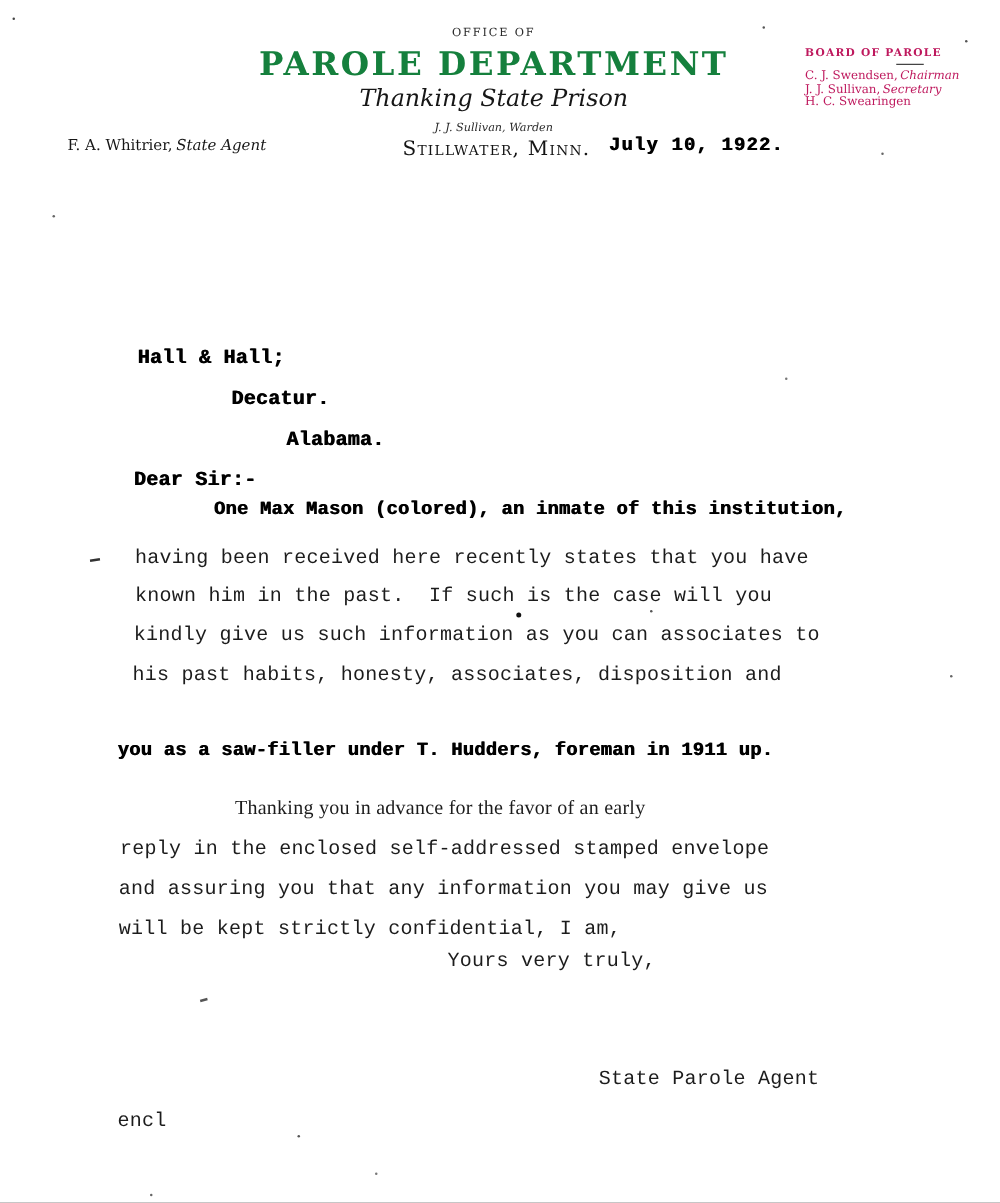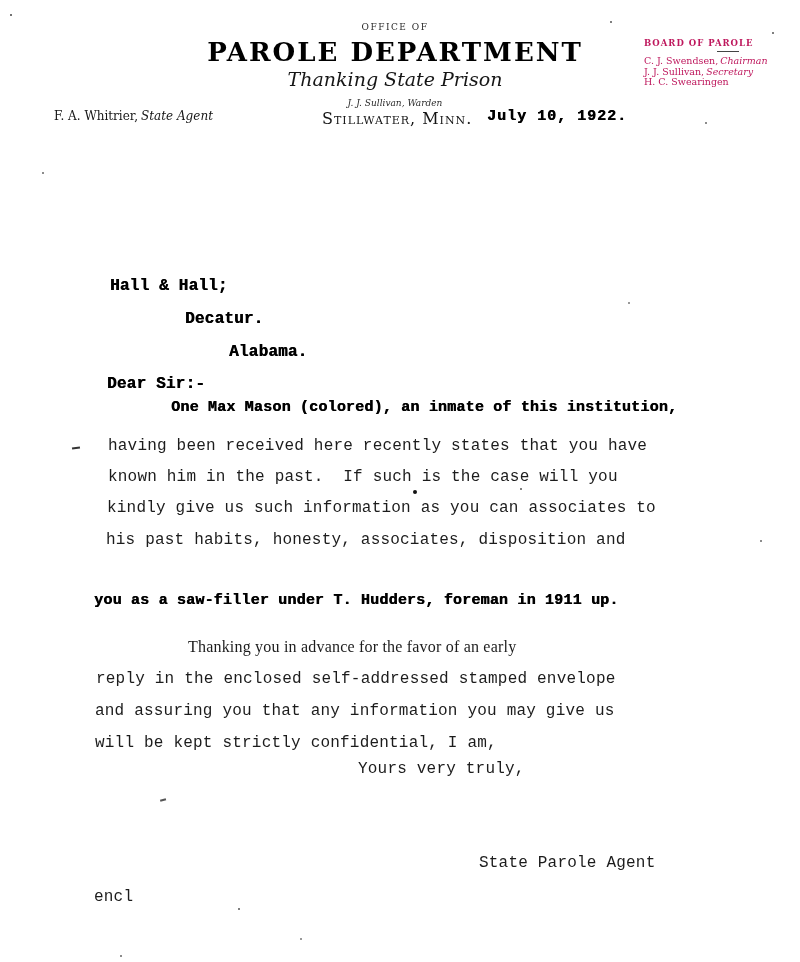--- a/index.html
+++ b/index.html
@@ -3,21 +3,21 @@
 <meta charset="utf-8">
 <style>
   html,body{margin:0;padding:0;background:#9a9a9a;}
   .page{
     position:relative;width:800px;height:962px;background:#ffffff;
     overflow:hidden;font-family:"Liberation Mono",monospace;color:#1c1c1c;
   }
   
   .center-line{position:absolute;left:0;width:790px;text-align:center;}
   .office-of{top:22px;font-family:"DejaVu Serif",serif;font-size:9px;letter-spacing:1.5px;color:#2a2a2a;}
-  .department{top:37px;font-family:"DejaVu Serif",serif;font-size:26px;font-weight:700;letter-spacing:2px;color:#000000;text-align:center;}
+  .department{top:37px;font-family:"DejaVu Serif",serif;font-size:26px;font-weight:700;letter-spacing:2px;color:#15803d;text-align:center;}
   .institution{top:68px;font-family:"DejaVu Serif",serif;font-style:italic;font-size:19px;color:#161616;}
   .warden{top:98px;font-family:"DejaVu Serif",serif;font-size:9px;color:#2a2a2a;font-style:italic;}
   .place{position:absolute;left:322px;top:109px;font-family:"DejaVu Serif",serif;
          font-variant:small-caps;font-size:16px;letter-spacing:1px;color:#141414;}
   .dateline{position:absolute;left:487px;top:108px;font-size:15px;font-weight:700;
             letter-spacing:1px;color:#000;text-shadow:0.5px 0 currentColor;}
   .agent{position:absolute;left:54px;top:109px;font-family:"DejaVu Serif",serif;font-size:12px;color:#161616;}
   .agent .it{font-style:italic;margin-left:3px;}
   .board{position:absolute;left:644px;top:38px;width:168px;
          font-family:"DejaVu Serif",serif;color:#be185d;}

